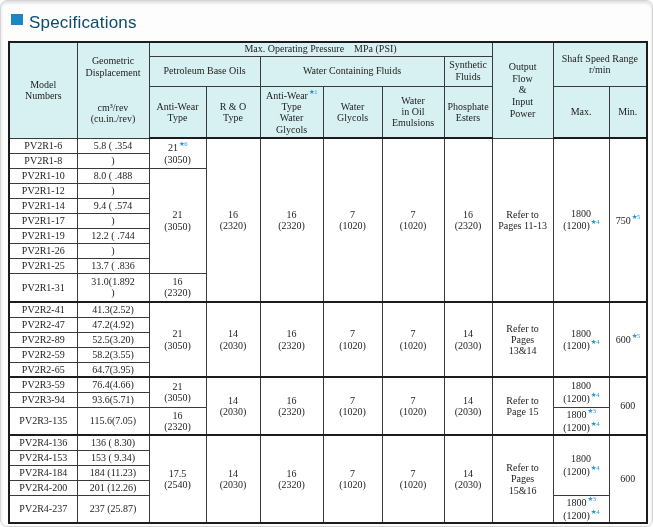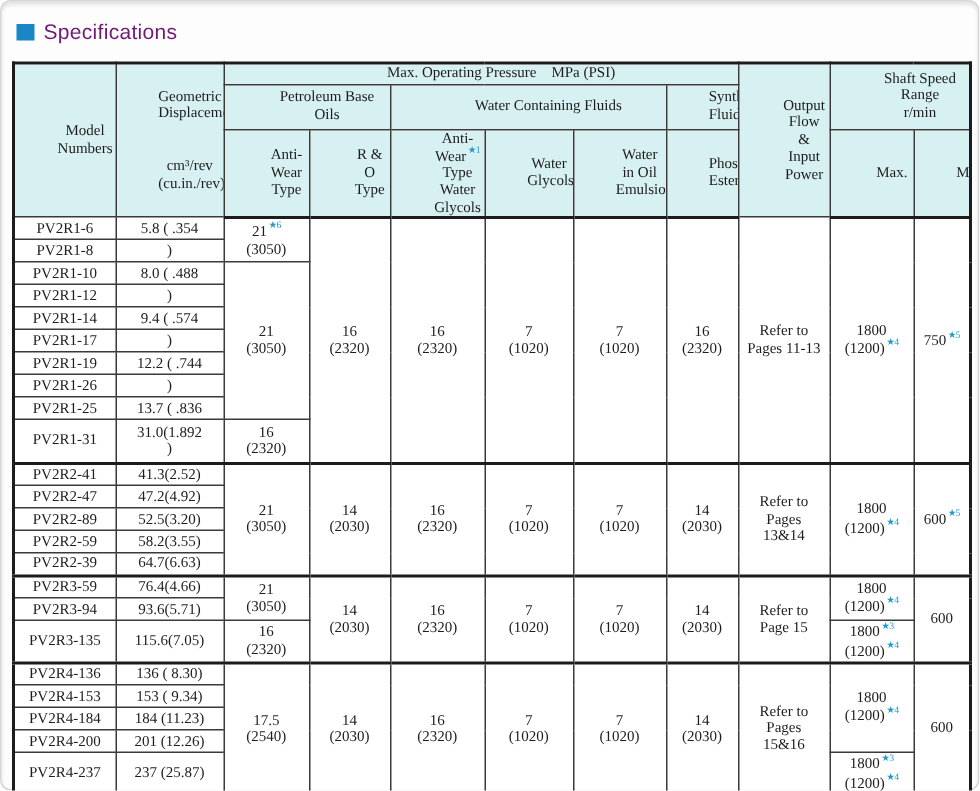--- a/index.html
+++ b/index.html
@@ -12,43 +12,43 @@
   }
   .frame {
     position:absolute; inset:0;
     border:1px solid #d5d5d5;
     border-radius:7px;
     box-shadow:0 2px 3px rgba(0,0,0,.12) inset;
     pointer-events:none;
   }
   .title-row {
     position:absolute; left:11px; top:13px;
-    display:flex; align-items:center; gap:6px;
+    display:flex; align-items:flex-start; gap:6px;
     font-family:"Liberation Sans", sans-serif;
-    font-size:14px; color:#701a75; letter-spacing:.2px;
+    font-size:17px; color:#0c4a6e; letter-spacing:.2px;
   }
   .bullet { width:12px; height:11px; background:var(--accent,#1a86c3); margin-top:1px; }
 
   table {
     position:absolute; left:8px; top:41px;
     border-collapse:collapse; table-layout:fixed;
     width:638px;
     border:2px solid #1c1c1c;
   }
   th, td {
     border:1px solid #3a3a3a;
     font-weight:normal;
     text-align:center; vertical-align:middle;
     white-space:pre-line;
     font-size:10px; color:#1d1d1d;
     line-height:1.16;
     padding:0 1px;
     overflow:hidden;
   }
-  thead th { background:var(--header_bg,#d7f0f1);padding-left:28px; }
+  thead th { background:var(--header_bg,#d7f0f1); }
   thead tr.h1 { height:14px; }
   thead tr.h2 { height:30px; }
   thead tr.h3 { height:52px; }
   thead tr.h3 th { line-height:1.12; }
   tbody tr { height:15px; }
   tbody td { background:#fff; }
   .ln { line-height:1.12; }
   sup.note {
     color:var(--note_color,#2299cc);
     font-size:6.5px;
@@ -199,22 +199,22 @@
       </tr>
       <tr>
         <td><div class="ln">PV2R2-89</div></td>
         <td><div class="ln">52.5(3.20)</div></td>
       </tr>
       <tr>
         <td><div class="ln">PV2R2-59</div></td>
         <td><div class="ln">58.2(3.55)</div></td>
       </tr>
       <tr>
-        <td><div class="ln">PV2R2-39</div></td>
-        <td><div class="ln">64.7(6.63)</div></td>
+        <td><div class="ln">PV2R2-65</div></td>
+        <td><div class="ln">64.7(3.95)</div></td>
       </tr>
       <tr class="block-start">
         <td><div class="ln">PV2R3-59</div></td>
         <td><div class="ln">76.4(4.66)</div></td>
         <td rowspan="2"><div class="ln">21</div><div class="ln">(3050)</div></td>
         <td rowspan="3"><div class="ln">14</div><div class="ln">(2030)</div></td>
         <td rowspan="3"><div class="ln">16</div><div class="ln">(2320)</div></td>
         <td rowspan="3"><div class="ln">7</div><div class="ln">(1020)</div></td>
         <td rowspan="3"><div class="ln">7</div><div class="ln">(1020)</div></td>
         <td rowspan="3"><div class="ln">14</div><div class="ln">(2030)</div></td>

